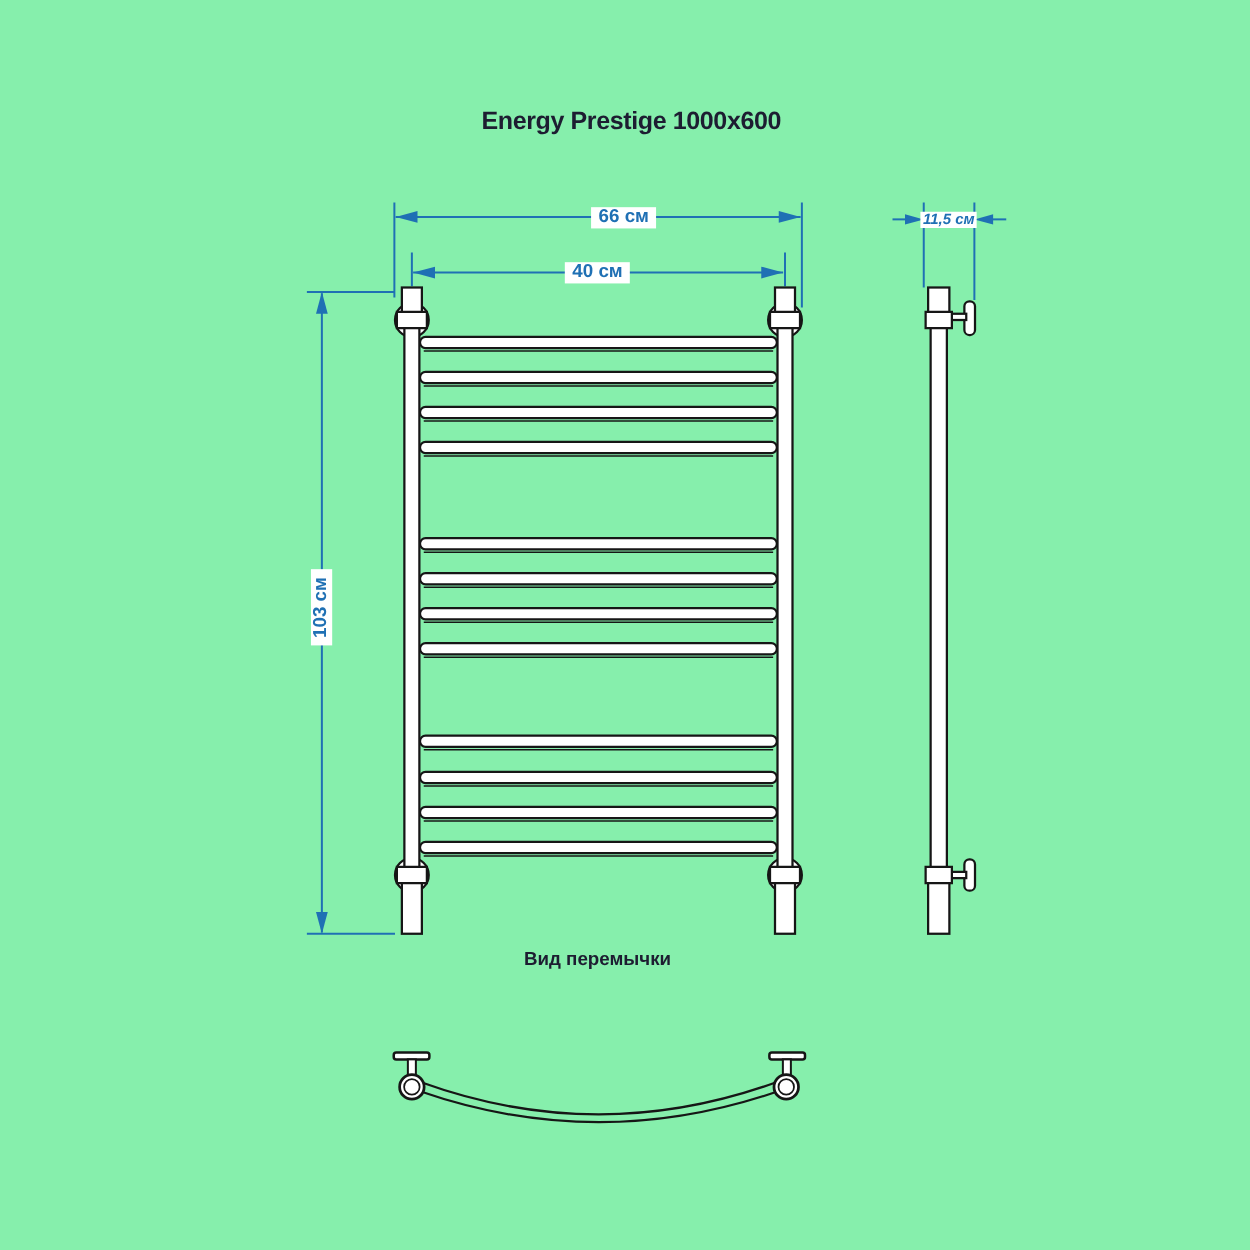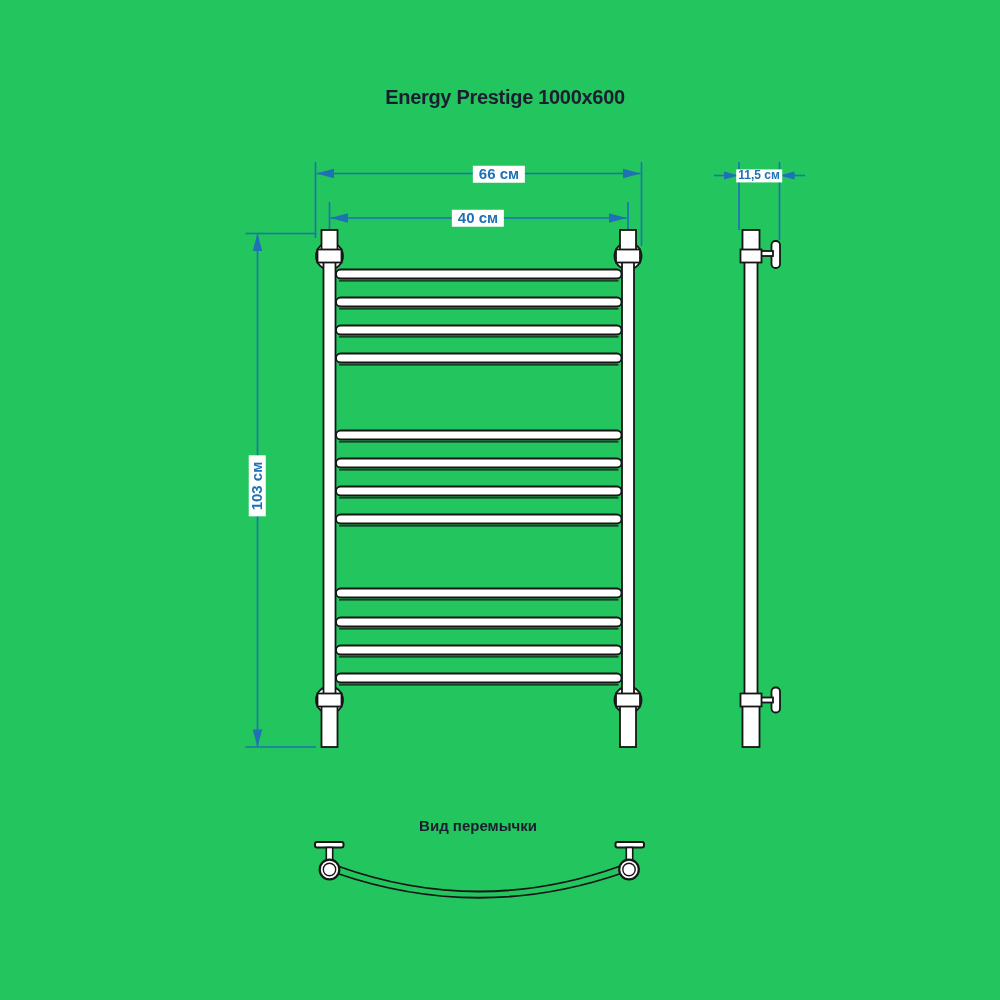--- a/index.html
+++ b/index.html
@@ -1,17 +1,17 @@
 <!DOCTYPE html>
 <html><head>
 <meta charset="utf-8">
 <style>
   html,body{margin:0;padding:0;background:#fff;}
   .canvas{
-    position:relative;width:1000px;height:1000px;background:#22c55e;
+    position:relative;width:1000px;height:1000px;background:#86efac;
     font-family:"Liberation Sans",sans-serif;overflow:hidden;
   }
   .canvas svg{position:absolute;left:0;top:0;}
   .lbl{position:absolute;transform:translate(-50%,-50%);white-space:nowrap;line-height:1.1;}
   .title{font-size:20px;font-weight:bold;color:#1d1d31;letter-spacing:-0.3px;}
   .sub{font-size:15px;font-weight:bold;color:#1d1d31;}
   .dim{font-size:15px;font-weight:bold;color:#1f70b4;background:#ffffff;padding:0 6px;}
   .dim-small{font-size:12px;padding:0 2px;}
   .rot{transform:translate(-50%,-50%) rotate(-90deg);}
 </style>
@@ -168,16 +168,16 @@
   </svg>
 
   <div class="lbl title" style="left:505px;top:97px;">Energy Prestige 1000x600</div>
 
   <div class="lbl dim" style="left:499px;top:174px;">66 см</div>
 
   <div class="lbl dim" style="left:478px;top:218px;">40 см</div>
 
   <div class="lbl dim rot" style="left:257px;top:486px;">103 см</div>
 
-  <div class="lbl dim dim-small" style="left:759px;top:176px;">11,5 см</div>
+  <div class="lbl dim dim-small" style="left:759px;top:176px;font-style:italic;">11,5 см</div>
 
-  <div class="lbl sub" style="left:478px;top:826px;">Вид перемычки</div>
+  <div class="lbl sub" style="left:478px;top:768px;">Вид перемычки</div>
 </div>
 
 </body></html>

